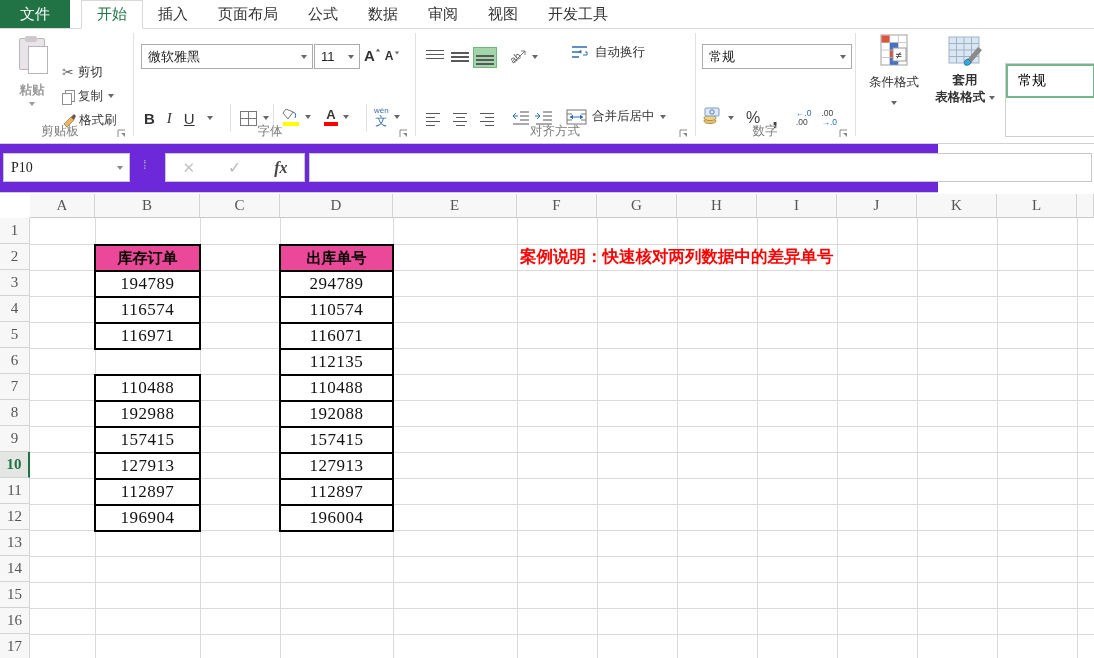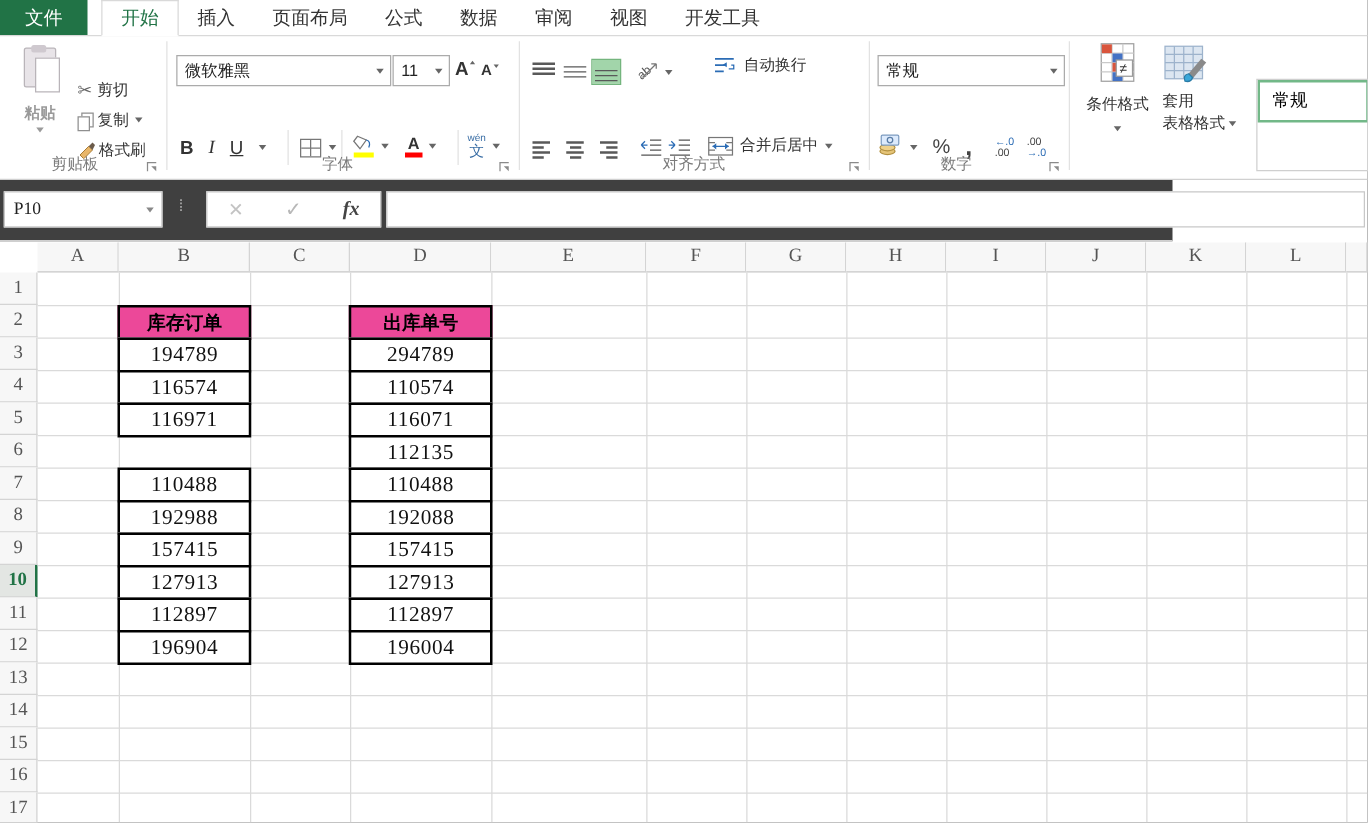--- a/index.html
+++ b/index.html
@@ -36,21 +36,21 @@
   .rbar{width:14px;height:4px;background:#ff0000;margin-top:1px;}
   .num2{display:inline-flex;flex-direction:column;font-size:8.5px;line-height:1.1;color:#444;
         font-family:"Liberation Sans",sans-serif;}
   .num2 b{color:#2b6cb5;font-weight:normal;}
   
   .gal{position:absolute;border:1px solid #cfcfcf;background:#fff;overflow:hidden;}
   .gal-item{height:34px;display:flex;align-items:center;padding-left:10px;font-size:14px;box-sizing:border-box;}
   .gal-item.sel{border:2px solid #72b888;}
   .gal-item.moderate{background:#ffeb9c;color:#9c6500;}
   
-  .fbar{position:absolute;left:0;top:143px;width:938px;height:49px;background:#404040;
+  .fbar{position:absolute;left:0;top:143px;width:938px;height:49px;background:#6d28d9;
         border-bottom:1px solid #cfcfcf;z-index:3;}
   .fbox{position:absolute;top:10px;height:29px;background:#fff;border:1px solid #c8c8c8;box-sizing:border-box;}
   .serif{font-family:"Liberation Serif",serif;}
   
   .sheet{position:absolute;left:0;top:192px;width:1094px;height:466px;background:#fff;z-index:1;}
   .chead{position:absolute;top:194px;height:24px;background:#f7f7f7;border-right:1px solid #d4d4d4;
          border-bottom:1px solid #c9c9c9;box-sizing:border-box;display:flex;align-items:center;justify-content:center;
          font-family:"Liberation Serif",serif;font-size:15px;color:#555;}
   .rhead{position:absolute;left:0;width:30px;background:#f7f7f7;border-right:1px solid #d4d4d4;
          border-bottom:1px solid #d4d4d4;box-sizing:border-box;display:flex;align-items:center;justify-content:center;
@@ -294,21 +294,21 @@
         <rect x="3.5" y="1.5" width="8" height="7" fill="#d9553d"></rect>
         <rect x="12" y="8.8" width="8" height="7" fill="#4472c4"></rect>
         <rect x="12" y="16.3" width="8" height="7" fill="#d9553d"></rect>
         <rect x="12" y="23.8" width="8" height="7" fill="#4472c4"></rect>
         <rect x="15" y="14" width="13" height="13" fill="#fff" stroke="#9a9a9a"></rect>
         <text x="17.5" y="24.5" font-size="11" fill="#333">≠</text>
         </svg>
       <div class="btxt">条件格式</div>
       <i class="dd" style="margin-top:4px;"></i>
     </div>
-    <div class="abs" style="left:930px;top:6px;width:70px;text-align:left;">
+    <div class="abs" style="left:930px;top:6px;width:70px;text-align:center;font-weight:bold;">
       <svg width="36" height="34">
         <rect x="2" y="3" width="30" height="26" fill="#dce6f1" stroke="#9db3cc"></rect>
         <path d="M2 9.5 h30 M2 16 h30 M2 22.5 h30 M9.5 3 v26 M17 3 v26 M24.5 3 v26" stroke="#9db3cc"></path>
         <path d="M20 26 L31 13 l4 3 -11 13 z" fill="#8a8a8a"></path>
         <path d="M18 31 q-2 -5 3 -6 l3 3 q-1 4 -6 3 z" fill="#3aa7d9" stroke="#2a7ba6"></path>
         </svg>
       <div class="btxt">套用</div>
       <div class="btxt">
         <span>表格格式</span> <i class="dd"></i></div>
     </div>
@@ -406,18 +406,19 @@
       <div class="tcell val" style="left: 279px; top: 78px; width: 115px; height: 28px; position: absolute;">294789</div>
       <div class="tcell val" style="left: 279px; top: 104px; width: 115px; height: 28px; position: absolute;">110574</div>
       <div class="tcell val" style="left: 279px; top: 130px; width: 115px; height: 28px; position: absolute;">116071</div>
       <div class="tcell val" style="left: 279px; top: 156px; width: 115px; height: 28px; position: absolute;">112135</div>
       <div class="tcell val" style="left: 279px; top: 182px; width: 115px; height: 28px; position: absolute;">110488</div>
       <div class="tcell val" style="left: 279px; top: 208px; width: 115px; height: 28px; position: absolute;">192088</div>
       <div class="tcell val" style="left: 279px; top: 234px; width: 115px; height: 28px; position: absolute;">157415</div>
       <div class="tcell val" style="left: 279px; top: 260px; width: 115px; height: 28px; position: absolute;">127913</div>
       <div class="tcell val" style="left: 279px; top: 286px; width: 115px; height: 28px; position: absolute;">112897</div>
       <div class="tcell val" style="left: 279px; top: 312px; width: 115px; height: 28px; position: absolute;">196004</div>
+      <div class="note" style="left: 520px; top: 52px; height: 26px; position: absolute;">案例说明：快速核对两列数据中的差异单号</div>
     </div>
   <div class="chead" style="left:0;width:30px;">
     <span class="corner-tri"></span>
   </div>
 
 </div>
 
 </body></html>

